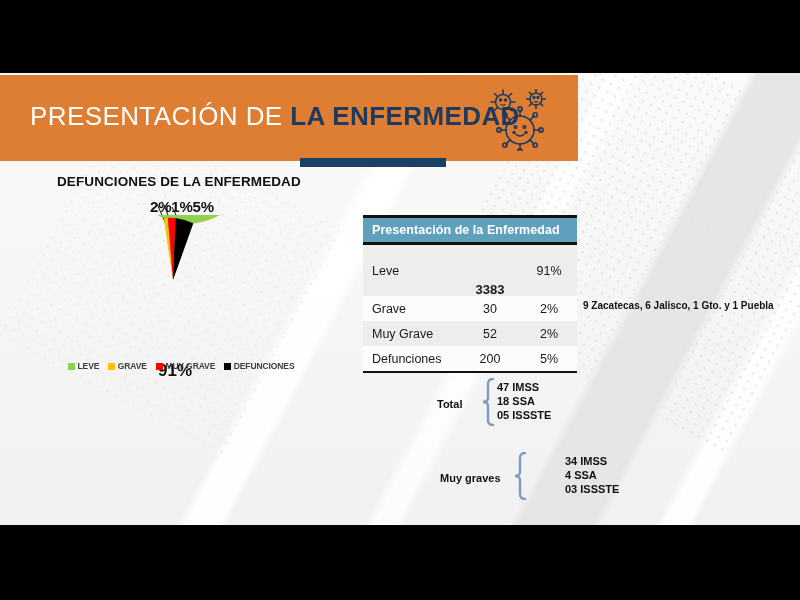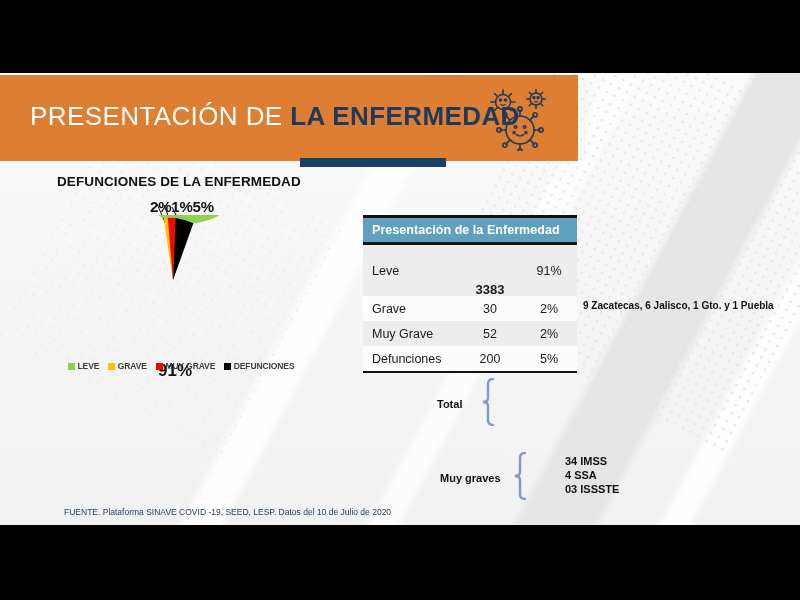--- a/index.html
+++ b/index.html
@@ -275,31 +275,35 @@
       </div>
       <div class="t-rule" style="height:2px"></div>
     </div>
 
     <div class="brk-label" style="left:437px;top:325px;">Total</div>
     <div class="brk" style="left:480px;top:305px;">
       <svg width="16" height="48" viewBox="0 0 16 48">
         <path d="M13 1 Q8 1 8 6 L8 20 Q8 24 3 24 Q8 24 8 28 L8 42 Q8 47 13 47" fill="none" stroke="#7C9CC4" stroke-width="2.4" stroke-linecap="round"></path>
       </svg>
     </div>
+    <div class="brk-lines" style="left:497px;top:307px;">
+      <div>47 IMSS</div>
+      <div>18 SSA</div>
+      <div>05 ISSSTE</div>
+    </div>
 
     <div class="brk-label" style="left:440px;top:399px;">Muy graves</div>
     <div class="brk" style="left:512px;top:379px;">
       <svg width="16" height="48" viewBox="0 0 16 48">
         <path d="M13 1 Q8 1 8 6 L8 20 Q8 24 3 24 Q8 24 8 28 L8 42 Q8 47 13 47" fill="none" stroke="#7C9CC4" stroke-width="2.4" stroke-linecap="round"></path>
       </svg>
     </div>
     <div class="brk-lines" style="left:529px;top:381px;margin-left:36px;">
       <div>34 IMSS</div>
       <div>4 SSA</div>
       <div>03 ISSSTE</div>
     </div>
 
     <div class="note-bold">9 Zacatecas, 6 Jalisco, 1 Gto. y 1 Puebla</div>
 
-    <div class="source">FUENTE. Plataforma SINAVE COVID -19, SEED, LESP. Datos del 10 de Julio de 2020</div>
 
   </div>
 </div>
 
 </body></html>

